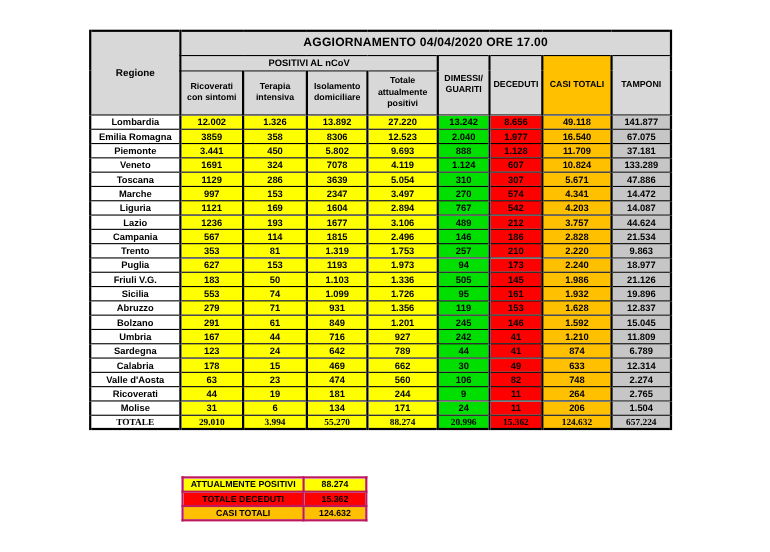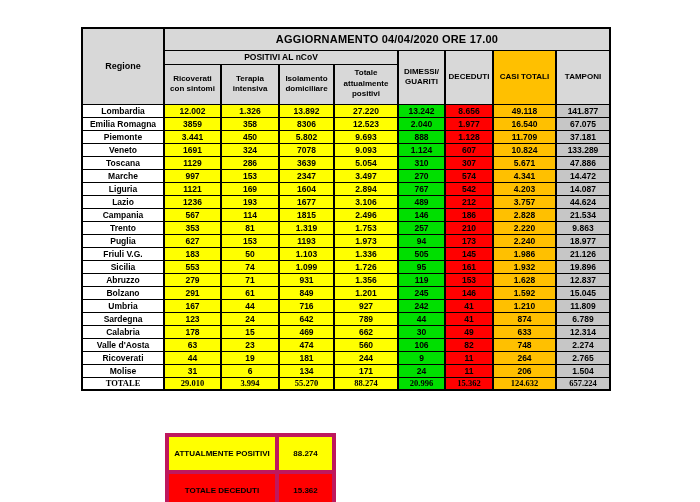--- a/index.html
+++ b/index.html
@@ -47,24 +47,24 @@
   tr.total-row{height:15px;font-family:Liberation Serif, serif;}
   tr.total-row td{font-size:9px;}
 
   
   table.legend{
     position:absolute;left:165px;top:433px;
     border-collapse:collapse;table-layout:fixed;
     border:2px solid #000;
   }
   table.legend td{
-    border:4px solid #be185d;
+    border:2px solid #be185d;
     height:11px;text-align:center;vertical-align:middle;
     font-weight:bold;font-size:8px;color:#000;
-    padding:11px 1px;overflow:hidden;white-space:nowrap;
+    padding:0 1px;overflow:hidden;white-space:nowrap;
   }
   .l-red-text{color:#9b0000;}
 </style>
 </head>
 <body>
 
 <div class="canvas">
 
   <table class="main">
     <colgroup>
@@ -129,21 +129,21 @@
           <td class="c-green">888</td>
           <td class="c-red">1.128</td>
           <td class="c-orange">11.709</td>
           <td class="c-gray">37.181</td>
         </tr>
         <tr class="">
           <td class="region">Veneto</td>
           <td class="c-yellow">1691</td>
           <td class="c-yellow">324</td>
           <td class="c-yellow">7078</td>
-          <td class="c-yellow">9.093</td>
+          <td class="c-yellow">4.119</td>
           <td class="c-green">1.124</td>
           <td class="c-red">607</td>
           <td class="c-orange">10.824</td>
           <td class="c-gray">133.289</td>
         </tr>
         <tr class="">
           <td class="region">Toscana</td>
           <td class="c-yellow">1129</td>
           <td class="c-yellow">286</td>
           <td class="c-yellow">3639</td>

